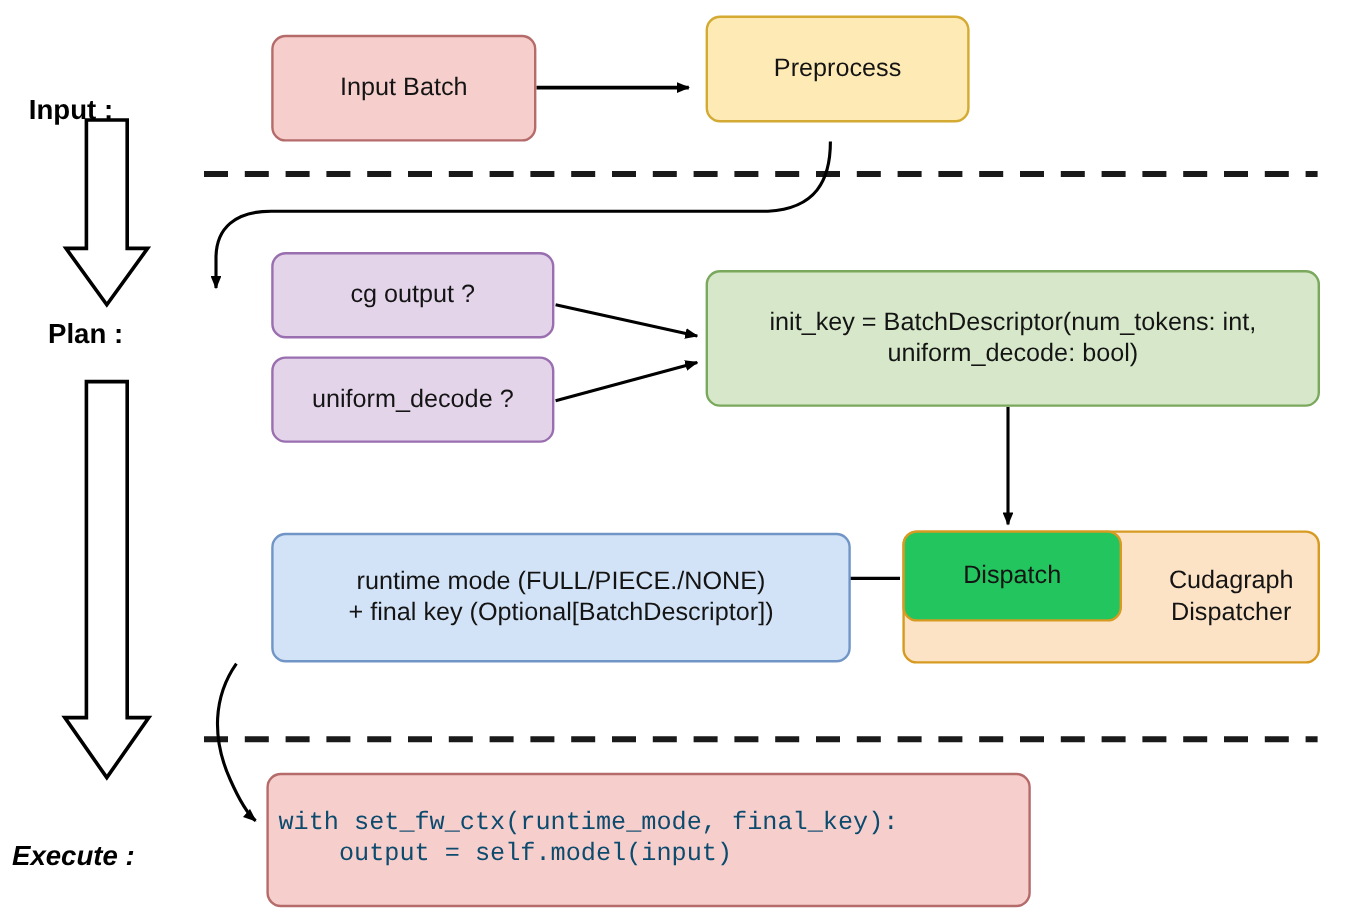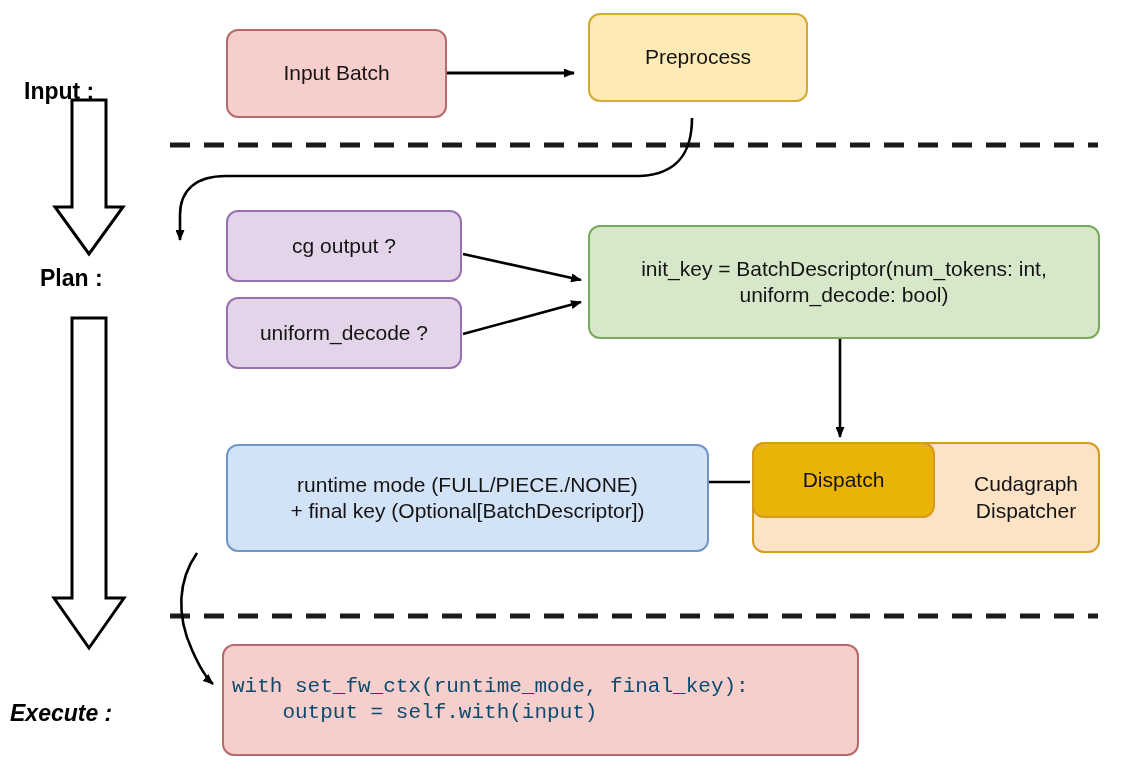--- a/index.html
+++ b/index.html
@@ -63,21 +63,21 @@
   }
   .node-green {
     background: #d6e8c9;
     border-color: #7aa85c;
   }
   .node-orange-outer {
     background: #fde3c6;
     border-color: #d79b22;
   }
   .node-orange-inner {
-    background: #eab308;
+    background: #22c55e;
     border-color: #d79b22;
   }
   .node-blue {
     background: #d3e3f7;
     border-color: #7195c6;
   }
   .node-code {
     background: #f6cfcd;
     border-color: #b66b6b;
     font-family: "Liberation Mono", monospace;
@@ -161,16 +161,16 @@
     <span>Dispatch</span>
   </div>
 
   <div class="node node-blue" style="left:226px; top:444px; width:483px; height:108px; flex-direction:column; justify-content:center;">
     <span>runtime mode (FULL/PIECE./NONE)</span>
     <span>+ final key (Optional[BatchDescriptor])</span>
   </div>
 
   <div class="node node-code" style="left:222px; top:644px; width:637px; height:112px; flex-direction:column; align-items:flex-start; justify-content:center;">
     <span>with set_fw_ctx(runtime_mode, final_key):</span>
-    <span>    output = self.with(input)</span>
+    <span>    output = self.model(input)</span>
   </div>
 
 </div>
 
 </body></html>

